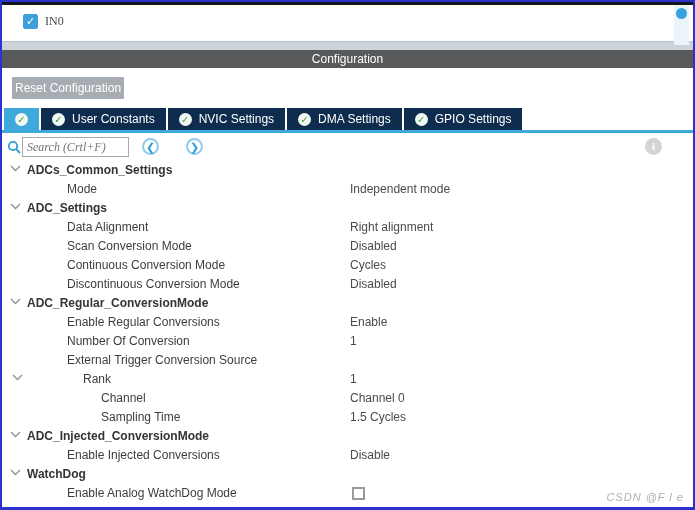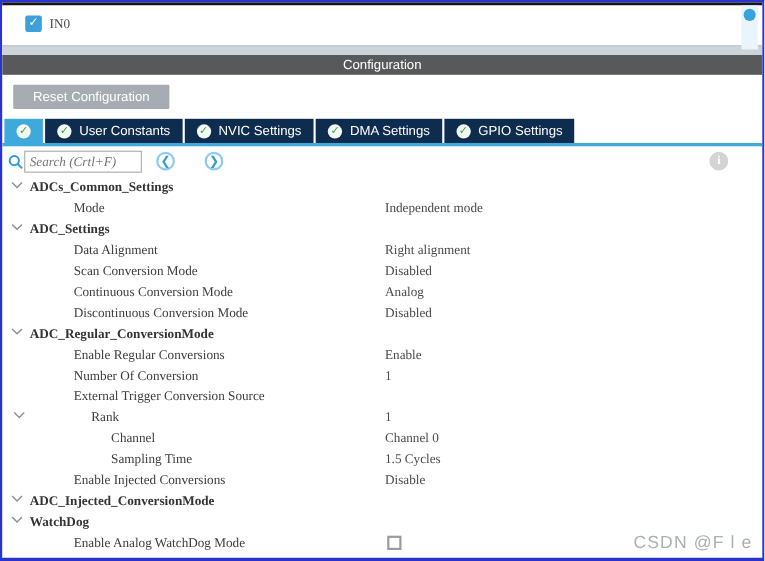--- a/index.html
+++ b/index.html
@@ -34,21 +34,21 @@
 
   
   .config-header {
     height:18px; background:#58595a; color:#ffffff;
     font-size:12px; text-align:center; line-height:18px;
   }
 
   
   .toolbar { padding:9px 0 0 10px; height:40px; }
   .reset-btn {
-    height:22px; padding:0 18px; background:#a6acb2; border:none; border-radius:1px;
+    height:22px; padding:0 3px; background:#a6acb2; border:none; border-radius:1px;
     color:#ffffff; font-size:12px; font-family:inherit; cursor:pointer;
   }
 
   
   .tabs { display:flex; gap:2px; height:22px; padding-left:2px; }
   .tab {
     display:flex; align-items:center; gap:7px; padding:0 11px;
     background:#0d2c4e; color:#ffffff; font-size:12px; cursor:pointer; white-space:nowrap;
   }
   .tab.active { background:#3fa9dc; }
@@ -74,37 +74,37 @@
   .nav-prev { left:140px; }
   .nav-next { left:184px; }
   .info-icon {
     position:absolute; right:31px; top:5px; width:17px; height:17px; border-radius:50%;
     background:#d4d4d4; color:#ffffff; font-size:11px; font-weight:bold;
     text-align:center; line-height:17px; font-family:"Liberation Serif",serif; cursor:pointer;
   }
 
   
   .tree { position:relative; font-size:12px; color:#3d3d3d; }
-  .tree-row { position:relative; height:19px; line-height:19px; white-space:nowrap;font-family:Liberation Serif, serif; }
+  .tree-row { position:relative; height:19px; line-height:19px; white-space:nowrap; }
   .chev { position:absolute; top:4px; color:#8a9096; }
   .chev svg { display:block; }
   .chev-group { left:8px; }
   .chev-rank  { left:10px; }
   .lbl-group   { margin-left:25px; font-weight:bold; color:#343434; }
   .lbl-item    { margin-left:65px; }
   .lbl-rank    { margin-left:81px; }
   .lbl-subitem { margin-left:99px; }
   .row-value { position:absolute; left:348px; top:0; color:#4a4a4a; }
   .val-checkbox {
     position:absolute; left:350px; top:3px; width:13px; height:13px;
     border:2px solid #9b9b9b; background:#ffffff; cursor:pointer;
   }
 
   .watermark {
-    position:absolute; right:9px; bottom:4px; font-size:16px; color:#aab0b6; letter-spacing:1px;
+    position:absolute; right:9px; bottom:4px; font-size:11px; color:#aab0b6; letter-spacing:1px;font-style:italic;
   }
 </style>
 </head>
 <body>
 
 <div class="window">
 
   <div class="top-black-line"></div>
 
   <div class="mode-panel">
@@ -170,43 +170,43 @@
           </svg>
         </span><span class="lbl-group">ADCs_Common_Settings</span></div>
       <div class="tree-row"><span class="lbl-item">Mode</span><span class="row-value">Independent mode</span></div>
       <div class="tree-row"><span class="chev chev-group">
           <svg width="11" height="7">
             <polyline points="1,1 5.5,5.5 10,1" fill="none" stroke="#8a9096" stroke-width="1.3"></polyline>
           </svg>
         </span><span class="lbl-group">ADC_Settings</span></div>
       <div class="tree-row"><span class="lbl-item">Data Alignment</span><span class="row-value">Right alignment</span></div>
       <div class="tree-row"><span class="lbl-item">Scan Conversion Mode</span><span class="row-value">Disabled</span></div>
-      <div class="tree-row"><span class="lbl-item">Continuous Conversion Mode</span><span class="row-value">Analog</span></div>
+      <div class="tree-row"><span class="lbl-item">Continuous Conversion Mode</span><span class="row-value">Cycles</span></div>
       <div class="tree-row"><span class="lbl-item">Discontinuous Conversion Mode</span><span class="row-value">Disabled</span></div>
       <div class="tree-row"><span class="chev chev-group">
           <svg width="11" height="7">
             <polyline points="1,1 5.5,5.5 10,1" fill="none" stroke="#8a9096" stroke-width="1.3"></polyline>
           </svg>
         </span><span class="lbl-group">ADC_Regular_ConversionMode</span></div>
       <div class="tree-row"><span class="lbl-item">Enable Regular Conversions</span><span class="row-value">Enable</span></div>
       <div class="tree-row"><span class="lbl-item">Number Of Conversion</span><span class="row-value">1</span></div>
       <div class="tree-row"><span class="lbl-item">External Trigger Conversion Source</span></div>
       <div class="tree-row"><span class="chev chev-rank">
           <svg width="11" height="7">
             <polyline points="1,1 5.5,5.5 10,1" fill="none" stroke="#8a9096" stroke-width="1.3"></polyline>
           </svg>
         </span><span class="lbl-rank">Rank</span><span class="row-value">1</span></div>
       <div class="tree-row"><span class="lbl-subitem">Channel</span><span class="row-value">Channel 0</span></div>
       <div class="tree-row"><span class="lbl-subitem">Sampling Time</span><span class="row-value">1.5 Cycles</span></div>
+      <div class="tree-row"><span class="chev chev-group">
+          <svg width="11" height="7">
+            <polyline points="1,1 5.5,5.5 10,1" fill="none" stroke="#8a9096" stroke-width="1.3"></polyline>
+          </svg>
+        </span><span class="lbl-group">ADC_Injected_ConversionMode</span></div>
       <div class="tree-row"><span class="lbl-item">Enable Injected Conversions</span><span class="row-value">Disable</span></div>
-      <div class="tree-row"><span class="chev chev-group">
-          <svg width="11" height="7">
-            <polyline points="1,1 5.5,5.5 10,1" fill="none" stroke="#8a9096" stroke-width="1.3"></polyline>
-          </svg>
-        </span><span class="lbl-group">ADC_Injected_ConversionMode</span></div>
       <div class="tree-row"><span class="chev chev-group">
           <svg width="11" height="7">
             <polyline points="1,1 5.5,5.5 10,1" fill="none" stroke="#8a9096" stroke-width="1.3"></polyline>
           </svg>
         </span><span class="lbl-group">WatchDog</span></div>
       <div class="tree-row"><span class="lbl-item">Enable Analog WatchDog Mode</span><span class="val-checkbox"></span></div>
     </div>
 
   <div class="watermark">CSDN @F l e</div>
 </div>

